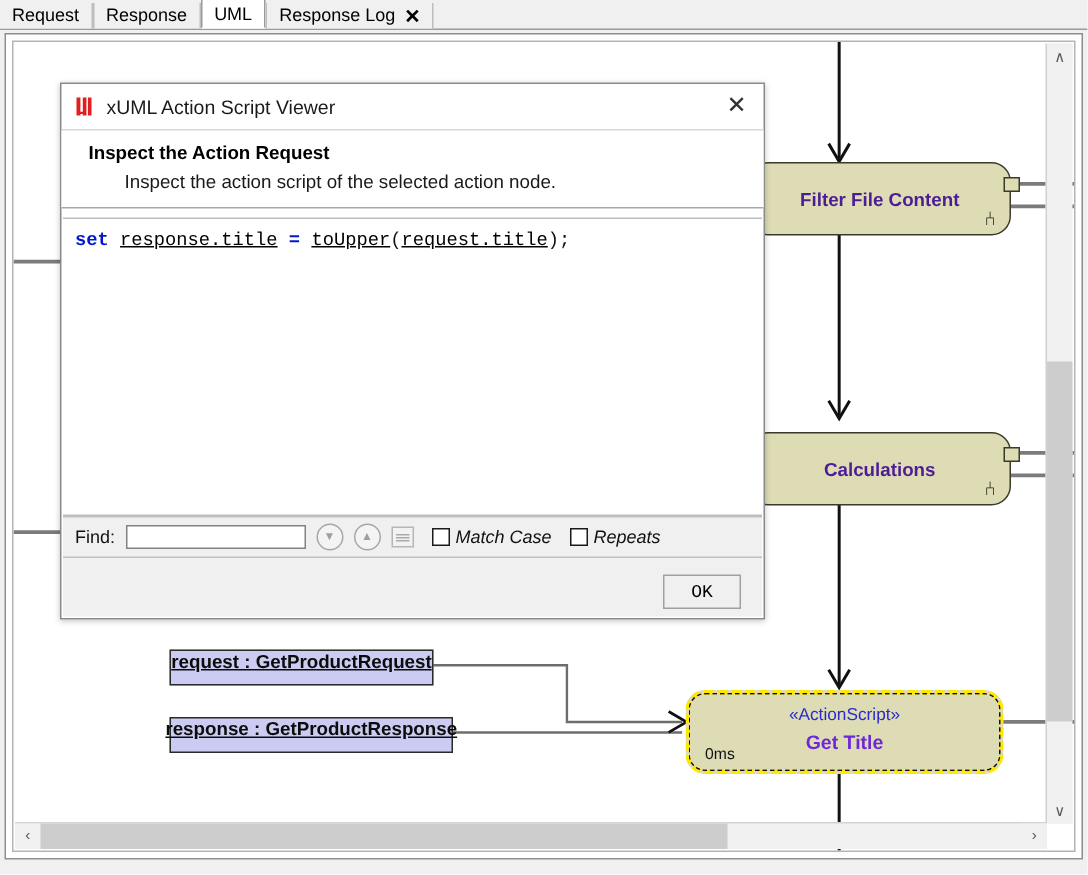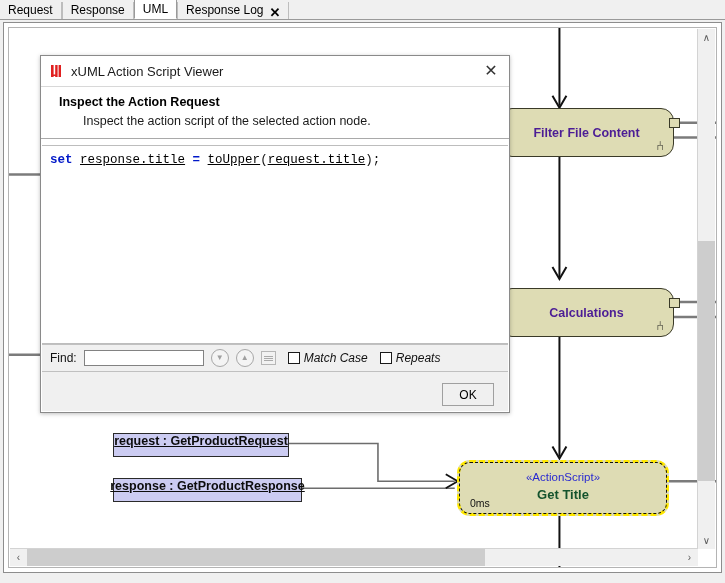--- a/index.html
+++ b/index.html
@@ -18,21 +18,21 @@
     border-bottom:1px solid #9a9a9a;
     display:flex;align-items:flex-end;
   }
   .tab{
     height:17px;line-height:17px;
     padding:0 8px;margin:0;
     font-size:12px;color:#000;
     border-left:1px solid #bdbdbd;
     border-right:1px solid #bdbdbd;
     background:#f0f0f0;
-    display:flex;align-items:flex-end;gap:6px;
+    display:flex;align-items:center;gap:6px;
     white-space:nowrap;
   }
   .tab.first{border-left:none;}
   .tab.active{
     background:#ffffff;
     border:1px solid #9a9a9a;border-bottom:1px solid #ffffff;
     height:18px;line-height:18px;
   }
   .tabclose{font-size:13px;font-weight:bold;line-height:1;cursor:pointer;}
 
@@ -80,21 +80,21 @@
     border:3px dashed #ffe800;
     outline:1px dashed #111;
     outline-offset:-3px;
   }
   .sel-node .stereo{
     position:absolute;left:0;right:0;top:8px;text-align:center;
     color:#2a2ad0;font-size:11.5px;
   }
   .sel-node .nm2{
     position:absolute;left:0;right:0;top:24px;text-align:center;
-    color:#14532d;font-size:13px;font-weight:bold;
+    color:#6d28d9;font-size:13px;font-weight:bold;
   }
   .sel-node .ms{
     position:absolute;left:10px;bottom:4px;font-size:10.5px;color:#111;
   }
 
   
   .param-box{
     position:absolute;
     background:#ccccf2;
     border:1px solid #2a2a2a;
@@ -193,21 +193,21 @@
   .cbwrap span{font-size:12px;color:#111;}
 
   #dlgfoot{
     position:absolute;left:1px;right:1px;top:316px;bottom:1px;
     background:#f0f0f0;
   }
   #okbtn{
     position:absolute;right:14px;top:11px;width:50px;height:21px;
     background:#f0f0f0;border:1px solid #a0a0a0;
     display:flex;align-items:center;justify-content:center;
-    font-size:12px;color:#000;cursor:pointer;
+    font-size:12px;color:#000;cursor:pointer;font-family:Liberation Mono, monospace;
   }
 </style>
 </head>
 <body>
 
 <div id="tabbar">
   <div class="tab first">
     <span>Request</span>
   </div>
   <div class="tab">

